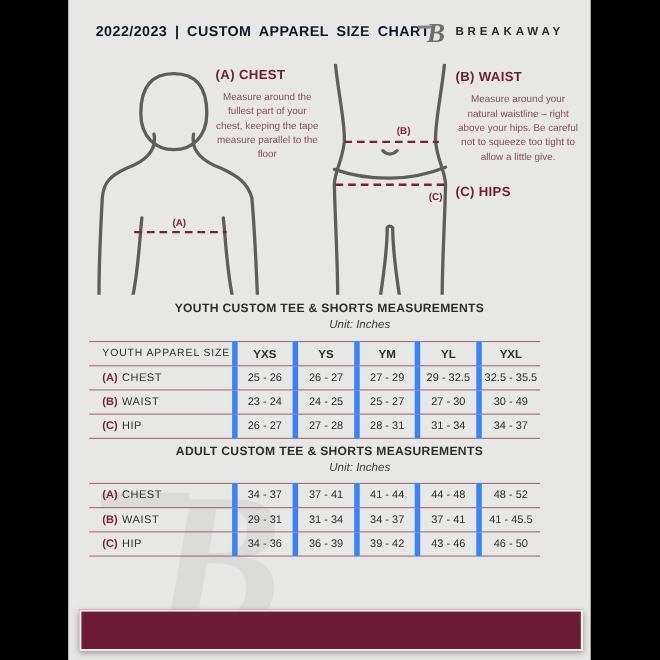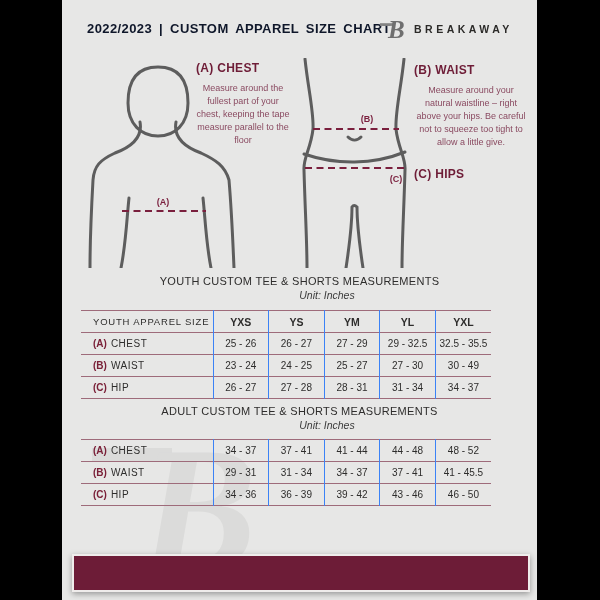--- a/index.html
+++ b/index.html
@@ -23,33 +23,33 @@
   .fig-waist { left:234px; top:58px; }
   .guide-block { position:absolute; z-index:1; }
   .guide-h { font-size:12px; font-weight:bold; color:#6e1d37; letter-spacing:.3px; margin-bottom:7px; }
   .guide-p { font-size:9px; color:#8a4a61; line-height:1.45; white-space:pre-line;text-align:center; }
   .blk-chest { left:134px; top:61px; width:94px; }
   .blk-waist { left:352px; top:63px; width:114px; }
   .blk-hips  { left:352px; top:167px; width:114px; }
 
   
   .section-title { position:absolute; width:475px; text-align:center; font-size:11px;
-                   font-weight:normal; color:#2e2d2c; letter-spacing:.3px; z-index:1; }
+                   font-weight:bold; color:#2e2d2c; letter-spacing:.3px; z-index:1; }
   .section-unit  { position:absolute; width:530px; text-align:center; font-size:10.5px;
                    font-style:italic; color:#3b3b3b; z-index:1; }
   .t-youth-title { top:275px; } .t-youth-unit { top:289px; }
   .t-adult-title { top:405px; } .t-adult-unit { top:419px; }
 
   
   table.size { position:absolute; left:19px; width:410px; border-collapse:collapse; table-layout:fixed;
                z-index:1; border-top:1px solid #9e6b7a; border-bottom:1px solid #9e6b7a; }
   .tbl-youth { top:310px; } .tbl-adult { top:439px; }
   table.size tr { height:22px; }
   table.size tr + tr td, table.size tr + tr th { border-top:1px solid #9e6b7a; }
-  table.size td + td, table.size th + th { border-left:1px solid #3b82f6;margin-top:16px; }
+  table.size td + td, table.size th + th { border-left:5px solid #3b82f6;margin-top:16px; }
   table.size th, table.size td { font-size:10px; color:#2e2d2c; text-align:center; vertical-align:middle; }
   table.size th.lbl, table.size td.lbl { text-align:left; padding-left:12px; }
   table.size th.lbl { font-weight:normal; font-size:9.5px; letter-spacing:.8px; }
   table.size th.sz { font-weight:bold; font-size:10.5px; }
   td.lbl .key { color:#7a2038; font-weight:bold; margin-right:4px; }
   td.lbl .nm { letter-spacing:.5px; }
 
   
   .footer-bar { position:absolute; left:10px; top:554px; width:458px; height:38px;
                 background:#6d1c37; border:2px solid #efeceb; box-shadow:0 2px 6px rgba(0,0,0,.35);

